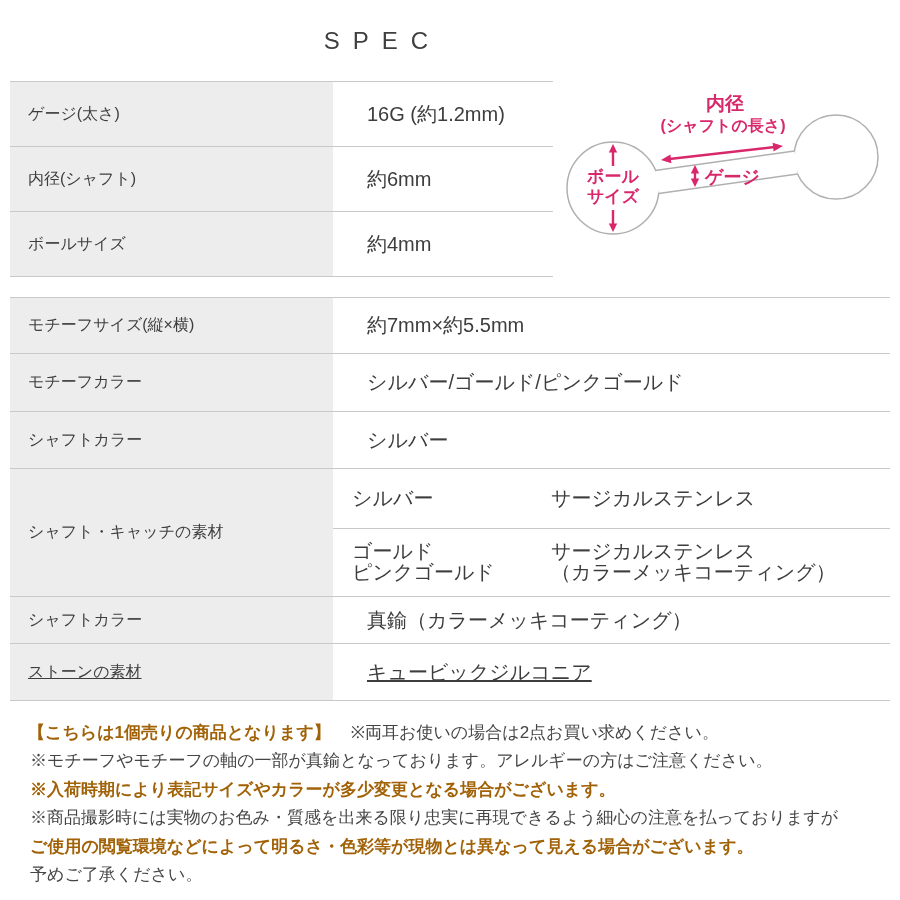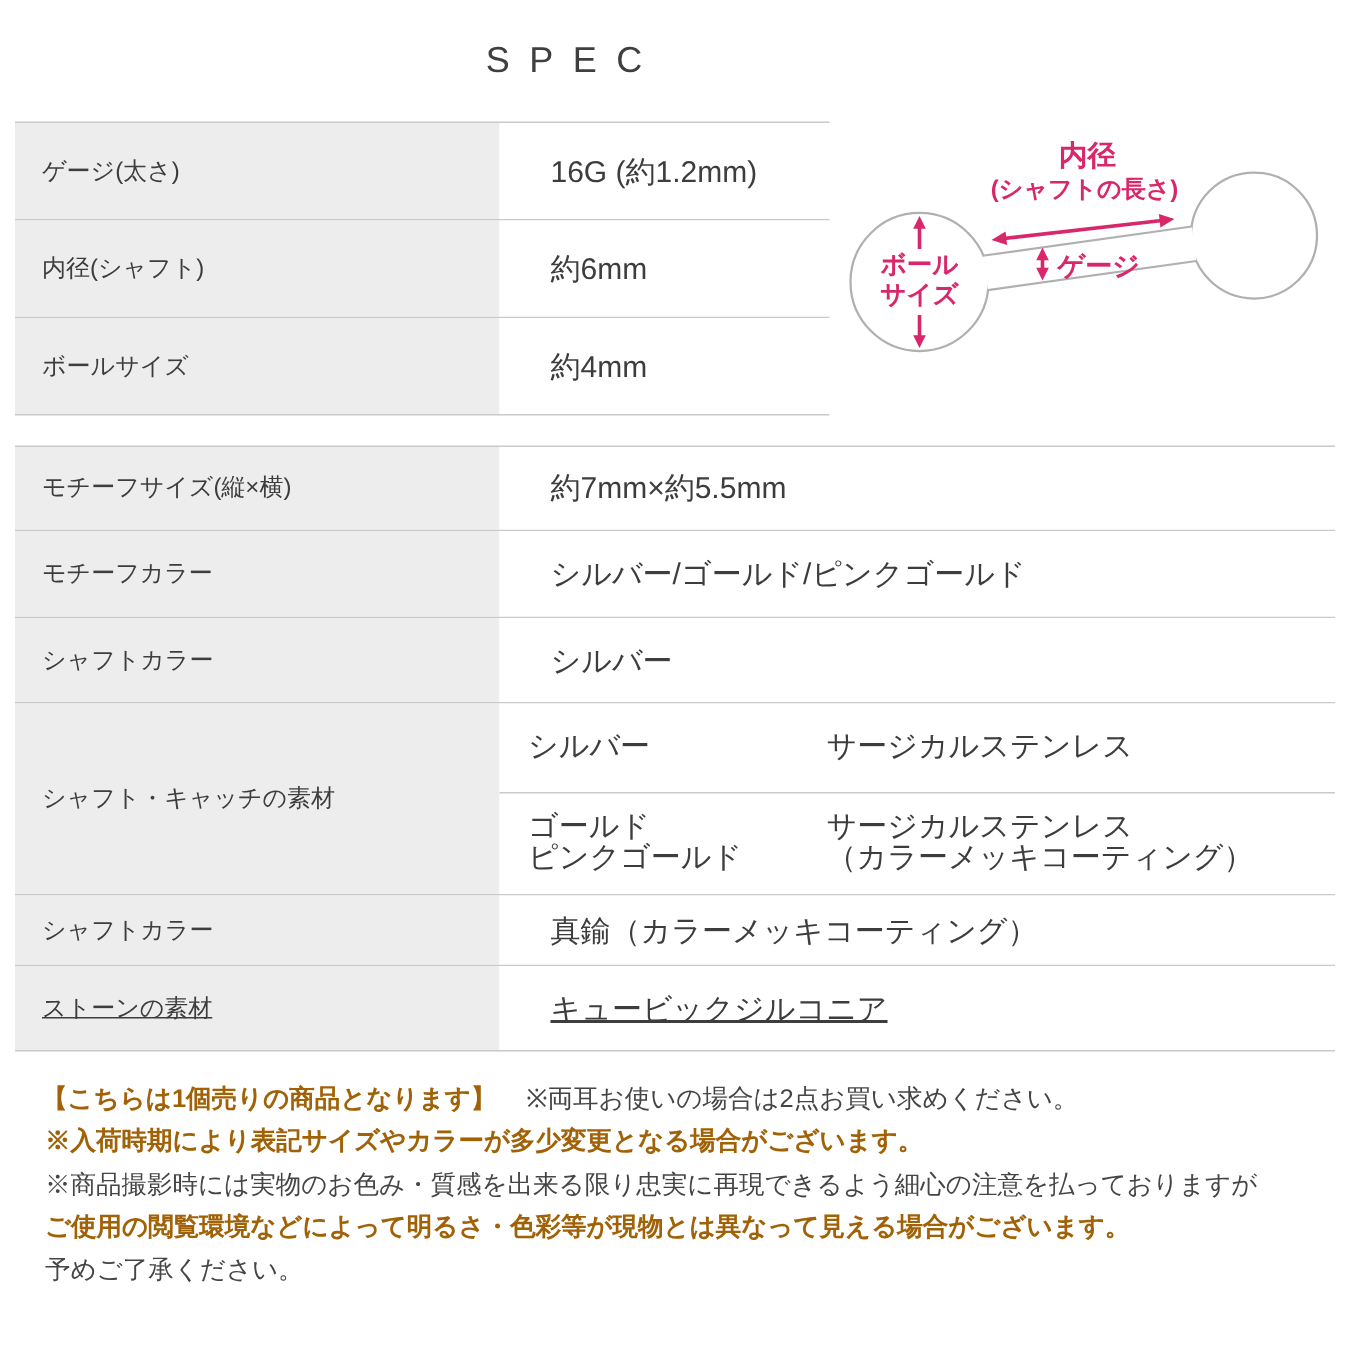--- a/index.html
+++ b/index.html
@@ -132,19 +132,20 @@
     <div class="row" style="height:57px;text-decoration:underline;">
       <div class="cell-label">ストーンの素材</div>
       <div class="cell-value">キュービックジルコニア</div>
     </div>
   </div>
 
   <div class="notes">
     <div class="note-line first">
       <span class="pink">【こちらは1個売りの商品となります】</span><span class="gap-left">※両耳お使いの場合は2点お買い求めください。</span>
     </div>
+    <div class="note-line">※モチーフやモチーフの軸の一部が真鍮となっております。アレルギーの方はご注意ください。</div>
     <div class="note-line pink">※入荷時期により表記サイズやカラーが多少変更となる場合がございます。</div>
     <div class="note-line">※商品撮影時には実物のお色み・質感を出来る限り忠実に再現できるよう細心の注意を払っておりますが</div>
     <div class="note-line pink">ご使用の閲覧環境などによって明るさ・色彩等が現物とは異なって見える場合がございます。</div>
     <div class="note-line">予めご了承ください。</div>
   </div>
 
 </div>
 
 </body></html>

